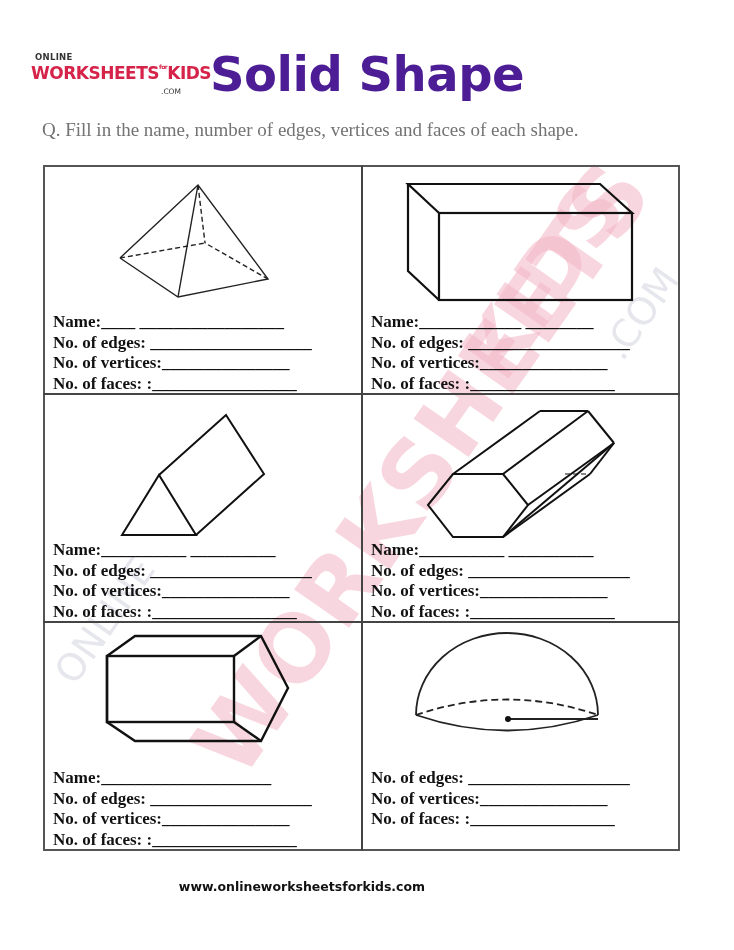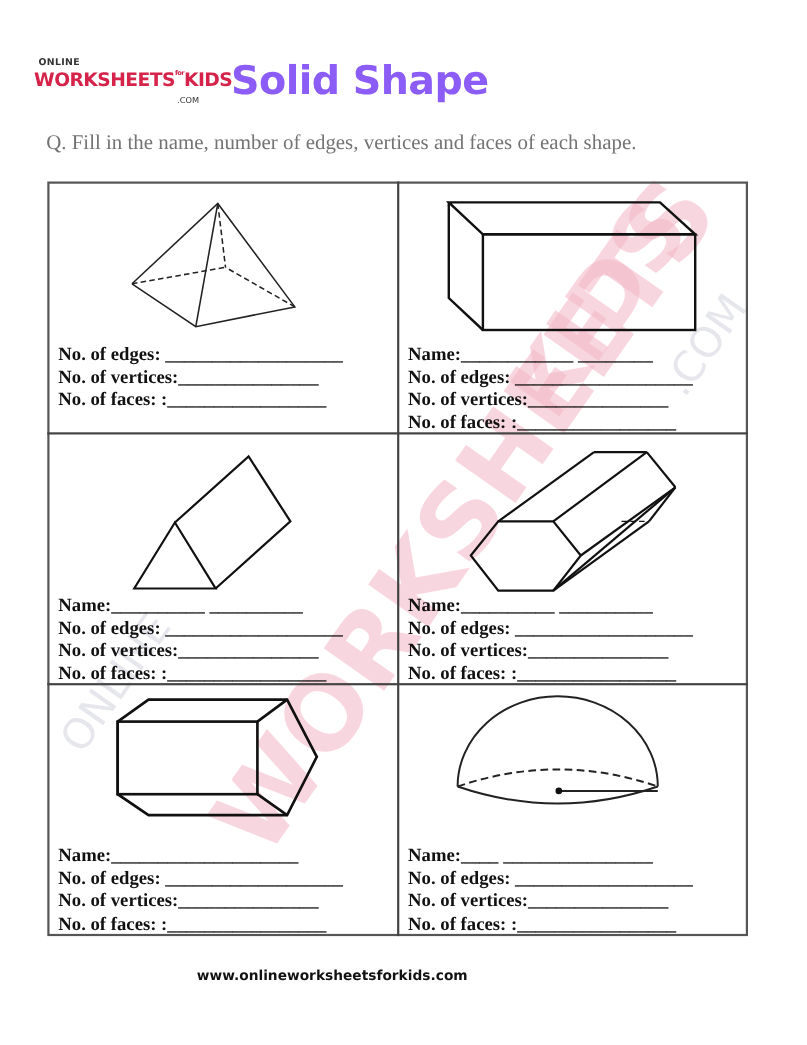--- a/index.html
+++ b/index.html
@@ -2,21 +2,21 @@
 <html><head>
 <meta charset="utf-8">
 <style>
   html, body { margin:0; padding:0; background:#ffffff; }
   body { width:734px; height:950px; position:relative; overflow:hidden; font-family:"Liberation Serif", serif; color:#111; }
   .logo { position:absolute; left:31px; top:50px; width:160px; height:55px; }
   .logo-online { position:absolute; left:4px; top:2px; font-family:"DejaVu Sans", sans-serif; font-weight:bold; font-size:8.5px; color:#333; letter-spacing:0.3px; }
   .logo-main { position:absolute; left:0; top:13px; font-family:"DejaVu Sans", sans-serif; font-weight:bold; font-size:17px; color:#d6234a; letter-spacing:-0.5px; white-space:nowrap; }
   .logo-main .for { font-size:6px; vertical-align:top; color:#d6234a; }
   .logo-com { position:absolute; left:130px; top:37px; font-family:"DejaVu Sans", sans-serif; font-size:7.5px; color:#333; }
-  .title { position:absolute; left:210px; top:44px; font-family:"DejaVu Sans", sans-serif; font-size:36px; font-weight:bold; color:#8b5cf6; letter-spacing:-0.5px; line-height:60px; }
+  .title { position:absolute; left:210px; top:44px; font-family:"DejaVu Sans", sans-serif; font-size:48px; font-weight:bold; color:#4c1d95; letter-spacing:-0.5px; line-height:60px; }
   .question { position:absolute; left:42px; top:119px; font-family:"Liberation Serif", serif; font-size:19px; color:#737373; white-space:nowrap; }
   .grid { position:absolute; left:43px; top:165px; width:637px; height:686px; border:2px solid #555; box-sizing:border-box; }
   .vline { position:absolute; left:361px; top:165px; width:1.5px; height:686px; background:#444; }
   .hline { position:absolute; left:43px; width:637px; height:1.5px; background:#444; }
   .cell { position:absolute; width:318px; height:228px; }
   .shape { position:absolute; left:0; top:0; width:318px; height:150px; }
   .fields { position:absolute; left:9px; top:146px; font-family:"Liberation Serif", serif; font-weight:bold; font-size:17px; line-height:20.5px; white-space:nowrap; }
   .field { display:block; }
   .wm { position:absolute; left:0; top:0; width:734px; height:950px; pointer-events:none; }
   .footer { position:absolute; left:0; width:604px; top:879px; text-align:center; font-family:"DejaVu Sans", sans-serif; font-weight:bold; font-size:12.5px; color:#111; }
@@ -58,20 +58,21 @@
       <polyline points="76,92 154,19 224,113 134,131 76,92"></polyline>
       <line x1="154" y1="19" x2="134" y2="131"></line>
       <g stroke-dasharray="5,3">
         <line x1="154" y1="19" x2="161" y2="77"></line>
         <line x1="76" y1="92" x2="161" y2="77"></line>
         <line x1="224" y1="113" x2="161" y2="77"></line>
       </g>
     </g>
   </svg>
   <div class="fields">
+    <span class="field">Name:____ _________________</span>
     <span class="field">No. of edges: ___________________</span>
     <span class="field">No. of vertices:_______________</span>
     <span class="field">No. of faces: :_________________</span>
   </div>
 </div>
 
 <div class="cell" style="left:362px; top:166px;">
   <svg class="shape" viewBox="0 0 318 150">
     <g stroke="#111" stroke-width="2.2" fill="none" stroke-linejoin="miter">
       <polygon points="46,18 238,18 270,47 77,47"></polygon>
@@ -146,20 +147,19 @@
   <svg class="shape" viewBox="0 0 318 150">
     <g stroke="#222" stroke-width="1.8" fill="none">
       <path d="M54,93 A91,82 0 0 1 236,93"></path>
       <path d="M54,93 Q145,124 236,93"></path>
       <path d="M54,93 Q145,62 236,93" stroke-dasharray="7,4"></path>
       <line x1="146" y1="97" x2="236" y2="97"></line>
     </g>
     <circle cx="146" cy="97" r="3" fill="#111"></circle>
   </svg>
   <div class="fields">
-    <span class="field">Name:____ ________________</span>
     <span class="field">No. of edges: ___________________</span>
     <span class="field">No. of vertices:_______________</span>
     <span class="field">No. of faces: :_________________</span>
   </div>
 </div>
 
 <div class="footer">www.onlineworksheetsforkids.com</div>
 
 </body></html>

